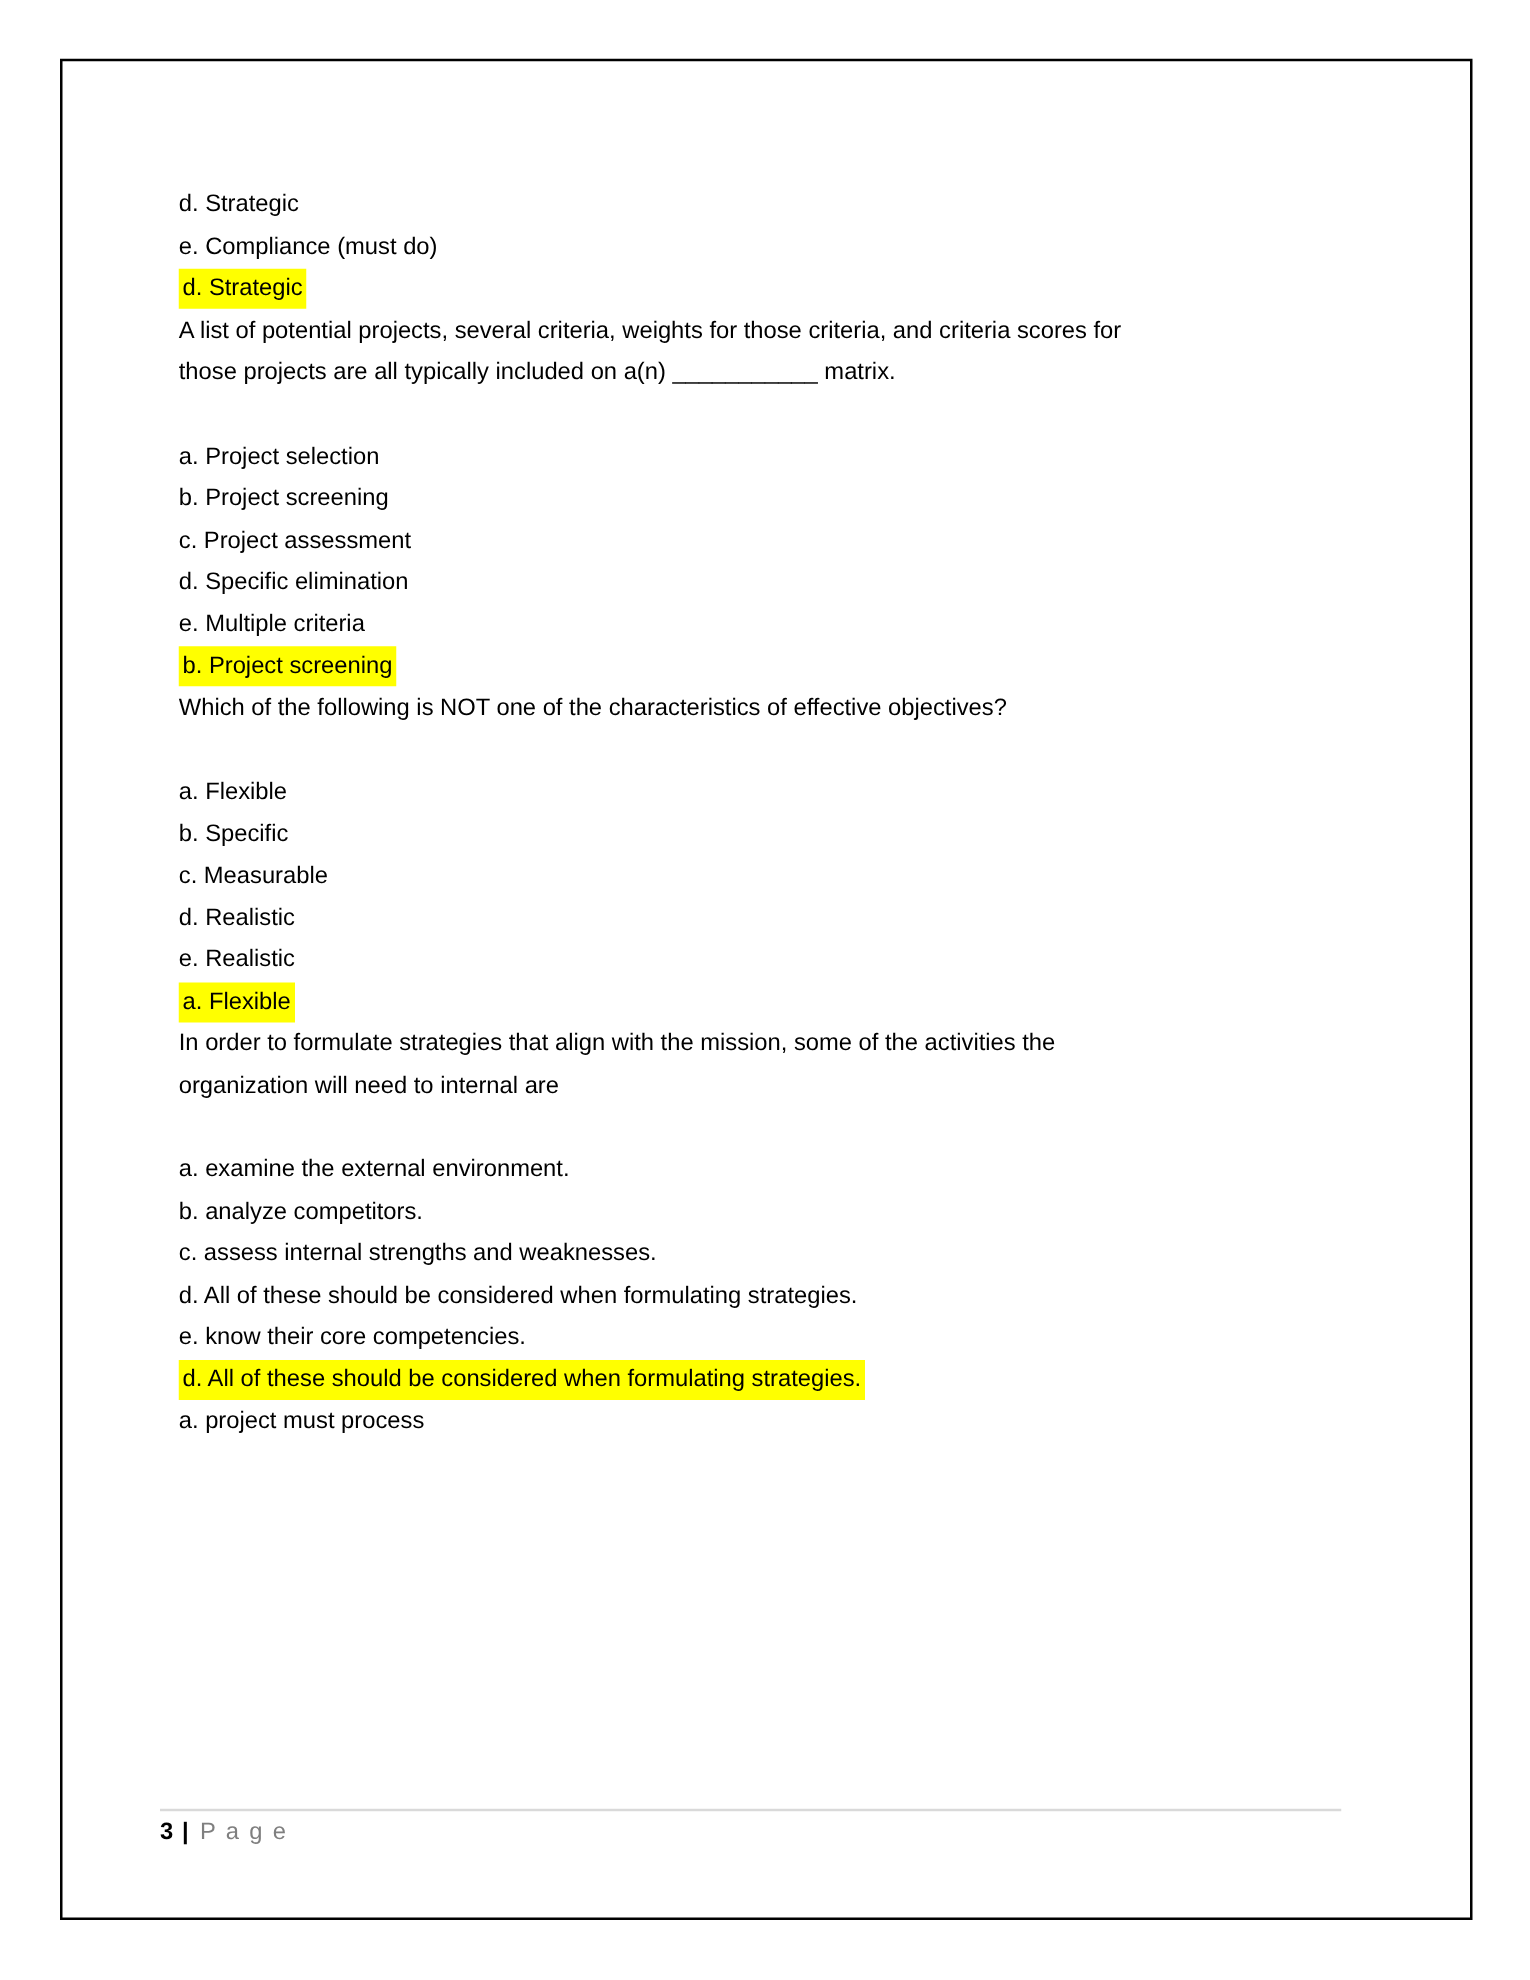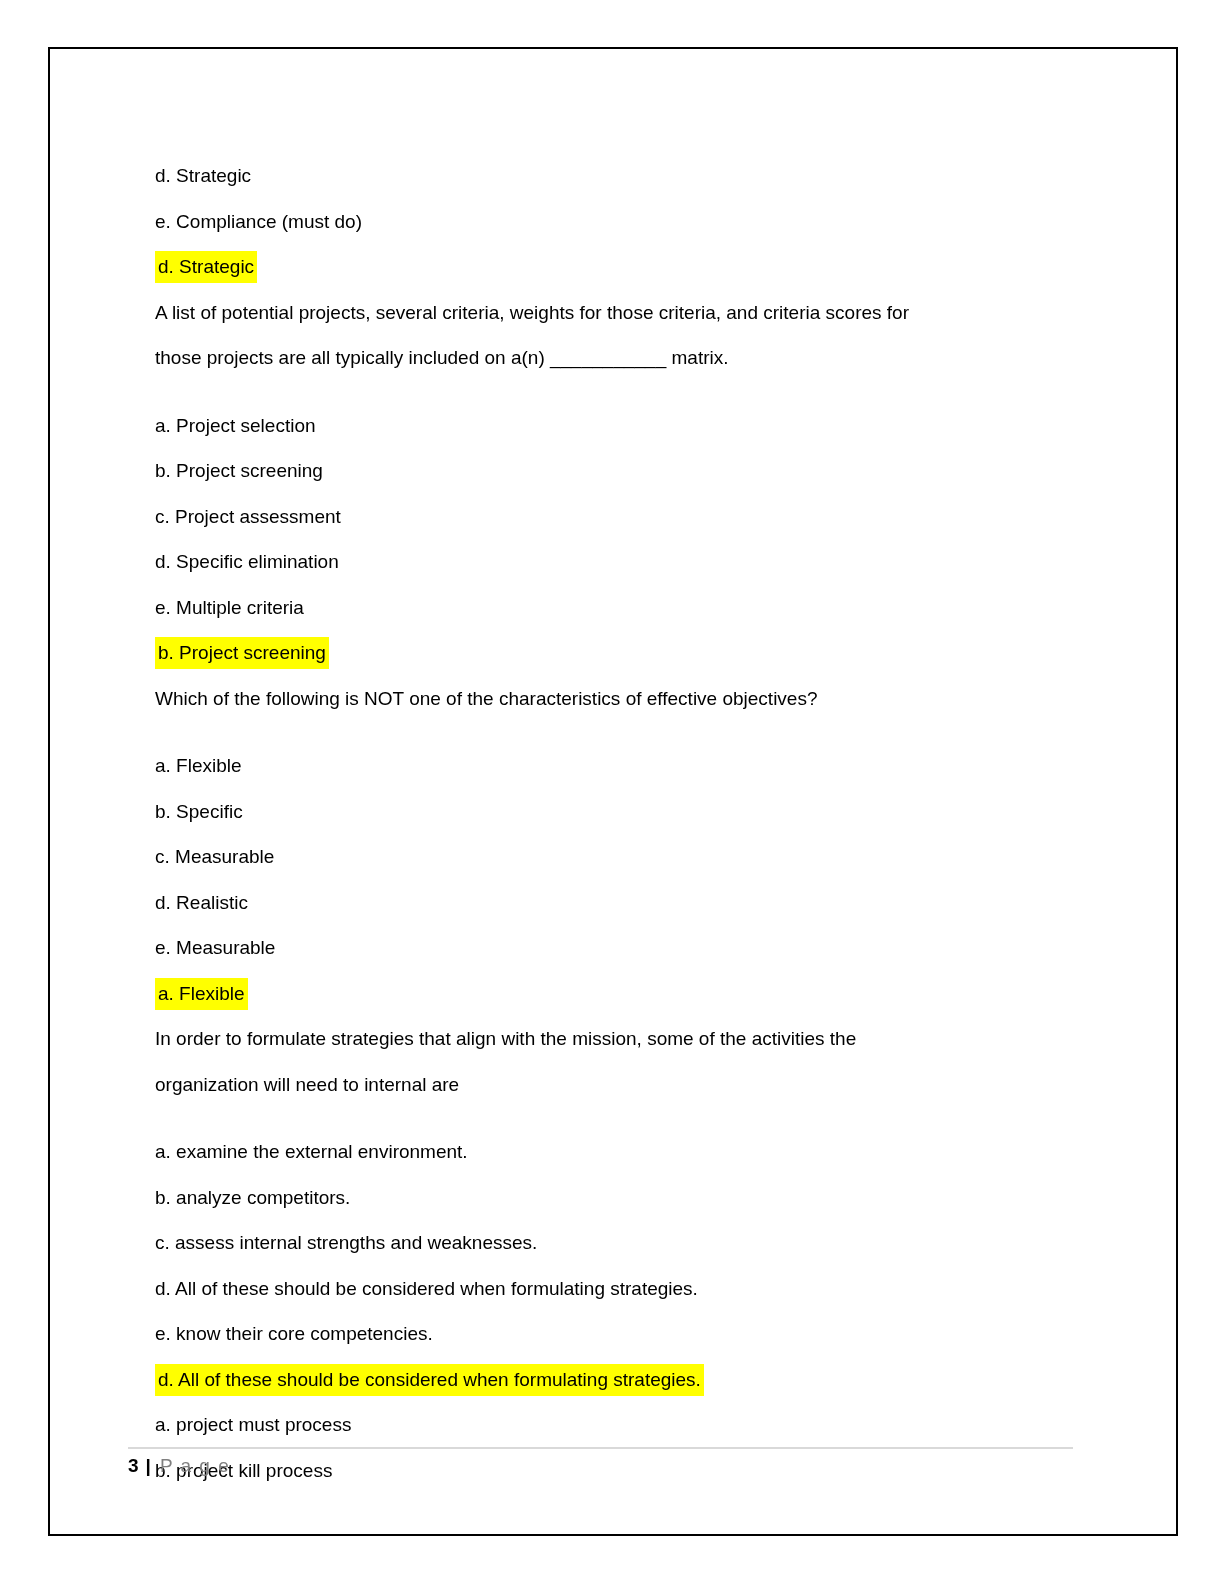--- a/index.html
+++ b/index.html
@@ -34,21 +34,21 @@
   }
   .content {
     position: absolute;
     left: 143px;
     top: 147px;
     width: 950px;
     font-size: 19px;
     line-height: 33.5px;
   }
   .content p {
-    margin: 12px;
+    margin: 0;
     white-space: nowrap;
   }
   .options { margin: 0; }
   .question { margin: 0 0 34px 0; }
   .answer-line { margin: 16px 0; }
   mark.hl {
     background: var(--highlight);
     color: var(--text);
     padding: 5px 3px 6px 3px;
   }
@@ -110,40 +110,39 @@
   <p class="answer-line"><mark class="hl">b. Project screening</mark></p>
 
   <div class="question">
     <p>Which of the following is NOT one of the characteristics of effective objectives?</p>
   </div>
   <div class="options">
     <p>a. Flexible</p>
     <p>b. Specific</p>
     <p>c. Measurable</p>
     <p>d. Realistic</p>
-    <p>e. Measurable</p>
+    <p>e. Realistic</p>
   </div>
   <p class="answer-line"><mark class="hl">a. Flexible</mark></p>
 
   <div class="question">
     <p>In order to formulate strategies that align with the mission, some of the activities the</p>
     <p>organization will need to internal are</p>
   </div>
   <div class="options">
     <p>a. examine the external environment.</p>
     <p>b. analyze competitors.</p>
     <p>c. assess internal strengths and weaknesses.</p>
     <p>d. All of these should be considered when formulating strategies.</p>
     <p>e. know their core competencies.</p>
   </div>
   <p class="answer-line"><mark class="hl">d. All of these should be considered when formulating strategies.</mark></p>
 
   <div class="options">
     <p>a. project must process</p>
-    <p>b. project kill process</p>
   </div>
 
 </div>
 
 <div class="footer">
   <div class="footer-divider"></div>
   <p class="footer-text">
     <span class="pnum">3</span><span class="pipe">|</span><span class="plabel">P a g e</span>
   </p>
 </div>

